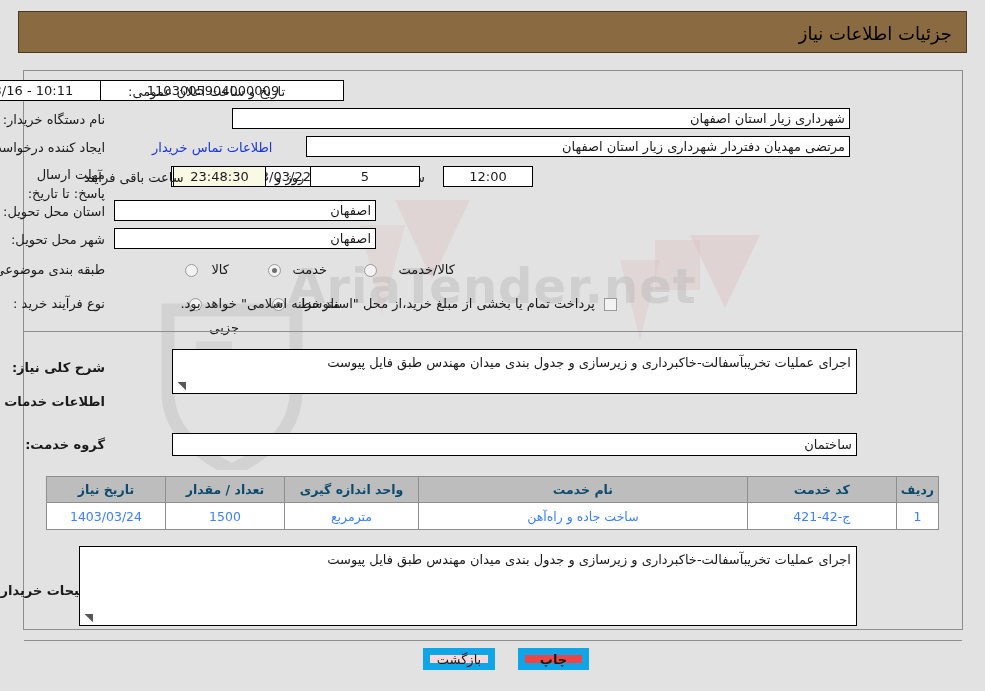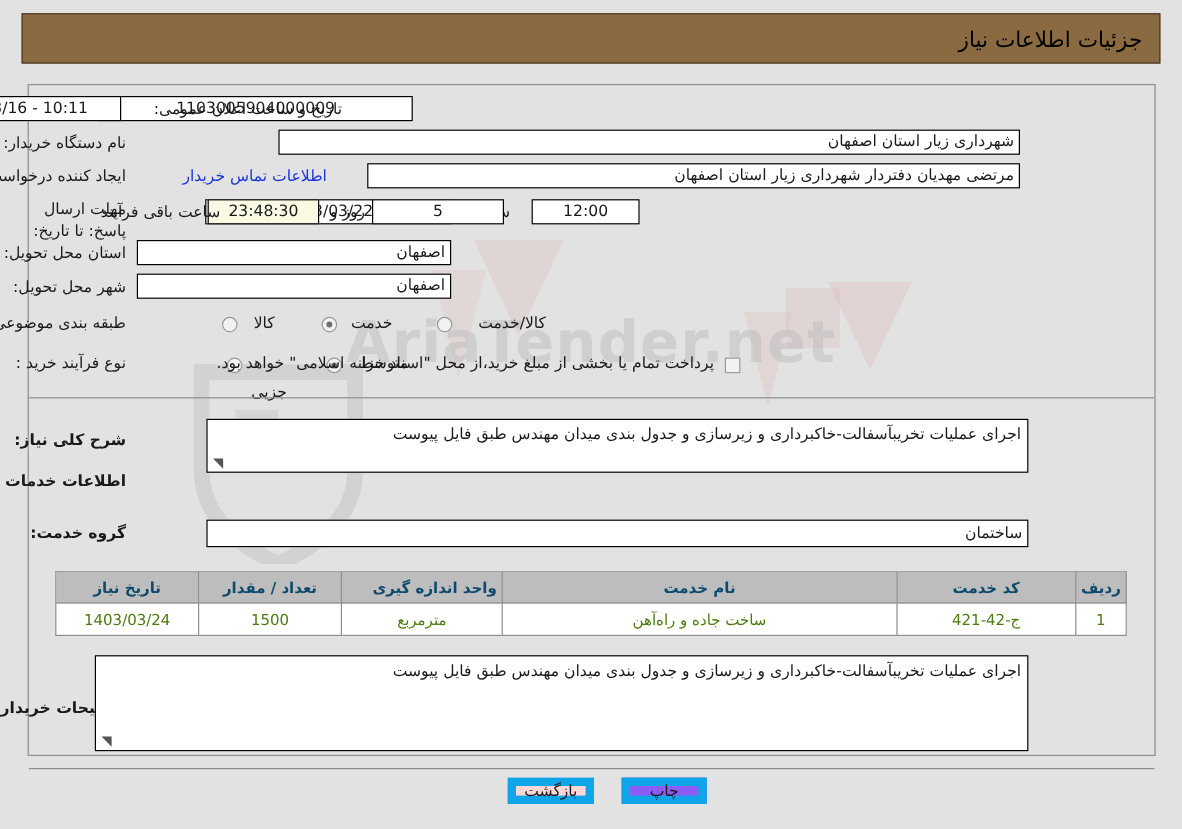--- a/index.html
+++ b/index.html
@@ -181,40 +181,40 @@
     padding: 0 4px;
     text-align: center;
     white-space: nowrap;
   }
   .tbl td {
     background: #ffffff;
     border: 1px solid #8e8e8e;
     height: 26px;
     padding: 0 4px;
     text-align: center;
-    color: #4d7c0f;
+    color: #3b82f6;
     white-space: nowrap;
   }
 
   
   .btn {
     position: absolute;
     height: 22px;
     border: 7px solid #0ea5e9;
     box-sizing: border-box;
     font-size: 13px;
     display: flex;
     align-items: center;
     justify-content: center;
     cursor: pointer;
     z-index: 4;
     color: #1a1a1a;
     font-family: "DejaVu Sans", "Liberation Sans", sans-serif;
   }
-  .btn.print { background: #8b5cf6; }
+  .btn.print { background: #ef4444; font-weight: bold; }
   .btn.back  { background: #fbd7d7; }
 </style>
 </head>
 <body>
 
 <div id="page">
 
   <div class="watermark">
     <svg width="985" height="330" viewBox="0 0 985 330" xmlns="http://www.w3.org/2000/svg">
       <path d="M168 170 L168 252 Q168 300 232 330 Q296 300 296 252 L296 170 Z" fill="none" stroke="rgba(150,150,150,0.38)" stroke-width="13"></path>
@@ -297,21 +297,21 @@
 
   <div class="lbl b" style="right:880px; top:437px;">گروه خدمت:</div>
   <div class="fld r" style="right:128px; left:172px; top:433px; height:23px;">ساختمان</div>
 
   <table class="tbl">
     <thead>
       <tr>
         <th style="width:32px;">ردیف</th>
         <th style="width:140px;">کد خدمت</th>
         <th>نام خدمت</th>
-        <th style="width:125px;text-align:right;">واحد اندازه گیری</th>
+        <th style="width:125px;">واحد اندازه گیری</th>
         <th style="width:110px;">تعداد / مقدار</th>
         <th style="width:110px;">تاریخ نیاز</th>
       </tr>
     </thead>
     <tbody>
       <tr>
         <td>1</td>
         <td>ج-42-421</td>
         <td>ساخت جاده و راه‌آهن</td>
         <td>مترمربع</td>

